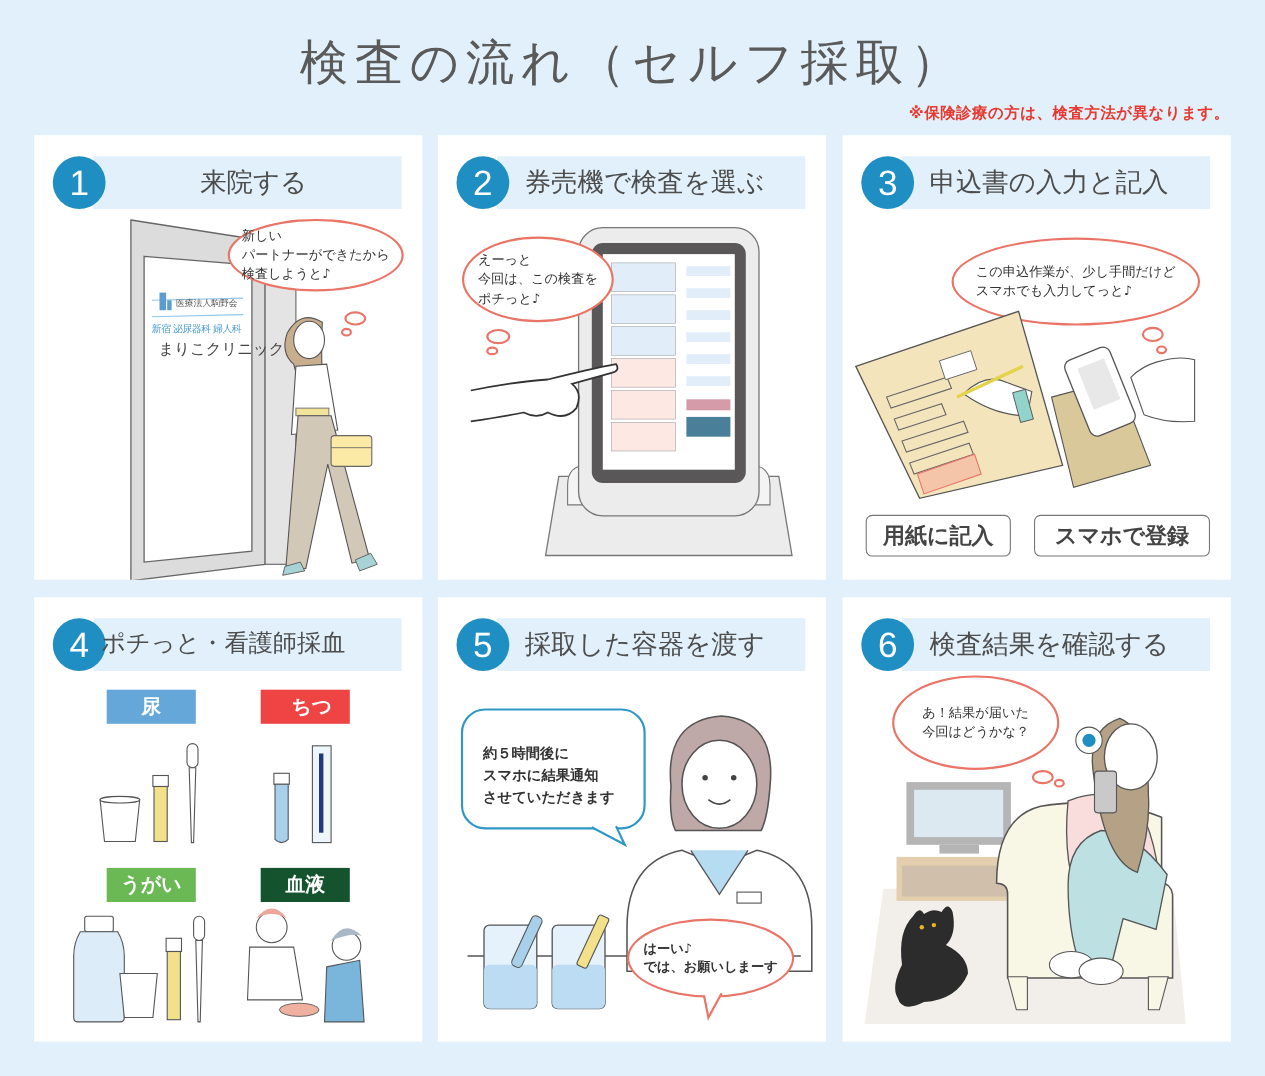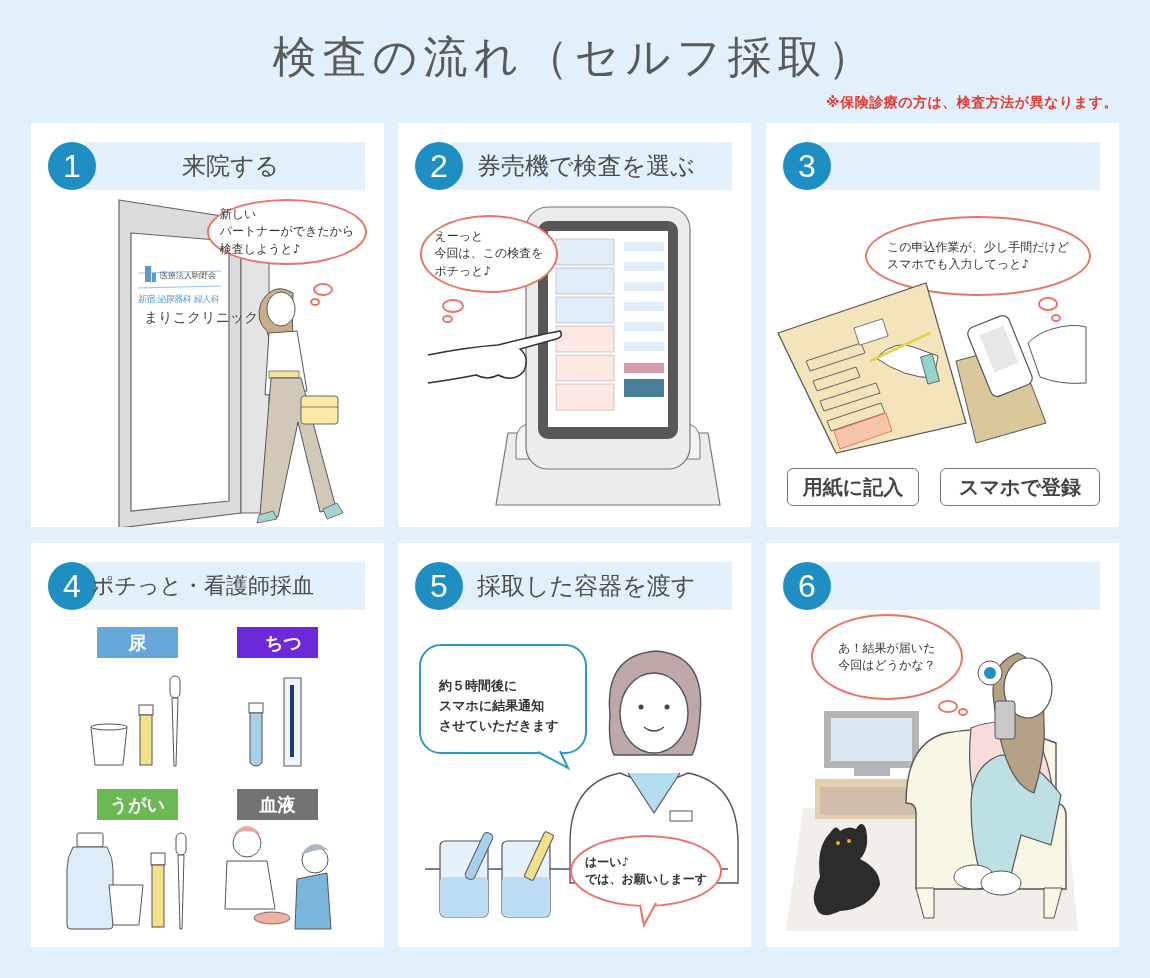--- a/index.html
+++ b/index.html
@@ -110,20 +110,21 @@
     </div>
   </div>
   <div class="dot" style="left:44px;top:176px;width:22px;height:14px;"></div>
   <div class="dot" style="left:44px;top:192px;width:11px;height:8px;"></div>
 </section>
 
 <section class="panel" style="left:766px; top:123px;">
   <div class="step-head">
     <div class="step-strip"></div>
     <div class="step-badge">3</div>
+    <div class="step-title">申込書の入力と記入</div>
   </div>
   <div class="bubble-think" style="left:99px;top:93px;width:226px;height:80px;">
     <div>
       <div>この申込作業が、少し手間だけど</div>
       <div>スマホでも入力してっと♪</div>
     </div>
   </div>
   <div class="dot" style="left:272px;top:174px;width:20px;height:14px;"></div>
   <div class="dot" style="left:285px;top:191px;width:10px;height:8px;"></div>
   <svg style="left:0;top:0" width="353" height="404">
@@ -148,23 +149,23 @@
   <div class="pill" style="left:174px;top:345px;width:160px;">スマホで登録</div>
 </section>
 
 <section class="panel" style="left:31px; top:543px;">
   <div class="step-head">
     <div class="step-strip"></div>
     <div class="step-badge">4</div>
     <div class="step-title" style="left:44px;font-size:22px;">ポチっと・看護師採血</div>
   </div>
   <div class="label-box" style="left:66px;top:84px;width:81px;background:#66a7da;">尿</div>
-  <div class="label-box" style="left:206px;top:84px;width:81px;background:#6d28d9;padding-left:12px;">ちつ</div>
+  <div class="label-box" style="left:206px;top:84px;width:81px;background:#ef4444;padding-left:12px;">ちつ</div>
   <div class="label-box" style="left:66px;top:246px;width:81px;background:#6ab955;">うがい</div>
-  <div class="label-box" style="left:206px;top:246px;width:81px;background:#737373;">血液</div>
+  <div class="label-box" style="left:206px;top:246px;width:81px;background:#14532d;">血液</div>
   <svg style="left:0;top:0" width="353" height="404">
 
     <path d="M60,184 l36,0 l-4,38 l-28,0 z" fill="#fff" stroke="#555" stroke-width="1"></path>
     <ellipse cx="78" cy="184" rx="18" ry="3" fill="#fff" stroke="#555" stroke-width="1"></ellipse>
     <rect x="108" y="162" width="14" height="10" fill="#fff" stroke="#555" stroke-width="1"></rect>
     <rect x="109" y="172" width="12" height="50" fill="#f2e08a" stroke="#555" stroke-width="1"></rect>
     <rect x="139" y="133" width="10" height="22" rx="5" fill="#fff" stroke="#555" stroke-width="1"></rect>
     <path d="M141,155 l6,0 l-2,68 l-2,0 z" fill="#fff" stroke="#555" stroke-width="1"></path>
 
     <rect x="218" y="160" width="14" height="10" fill="#fff" stroke="#555" stroke-width="1"></rect>
@@ -229,20 +230,21 @@
   </div>
   <svg style="left:0;top:0" width="353" height="404">
     <path d="M242,362 l4,20 l12,-22" fill="#fff" stroke="#ea7466" stroke-width="2"></path>
   </svg>
 </section>
 
 <section class="panel" style="left:766px; top:543px;">
   <div class="step-head">
     <div class="step-strip"></div>
     <div class="step-badge">6</div>
+    <div class="step-title">検査結果を確認する</div>
   </div>
   <svg style="left:0;top:0" width="353" height="404">
     <polygon points="37,265 300,265 312,388 20,388" fill="#f2eeea"></polygon>
     <rect x="58" y="168" width="95" height="57" fill="#b5b5b5"></rect>
     <rect x="65" y="175" width="81" height="43" fill="#dce9f1"></rect>
     <rect x="88" y="225" width="36" height="8" fill="#b5b5b5"></rect>
     <rect x="49" y="236" width="130" height="40" fill="#e3cfae"></rect>
     <rect x="54" y="244" width="120" height="28" fill="#c8b8a8" opacity="0.7"></rect>
     <path d="M140,260 q0,-60 40,-70 q60,-10 110,10 l0,60 q8,0 10,10 l0,76 l-150,0 l0,-76 q0,-10 -10,-10z" fill="#f8f6e4" stroke="#555" stroke-width="1.4"></path>
     <path d="M150,345 l8,30 l10,0 l0,-30 z" fill="#f8f6e4" stroke="#555" stroke-width="1"></path>

